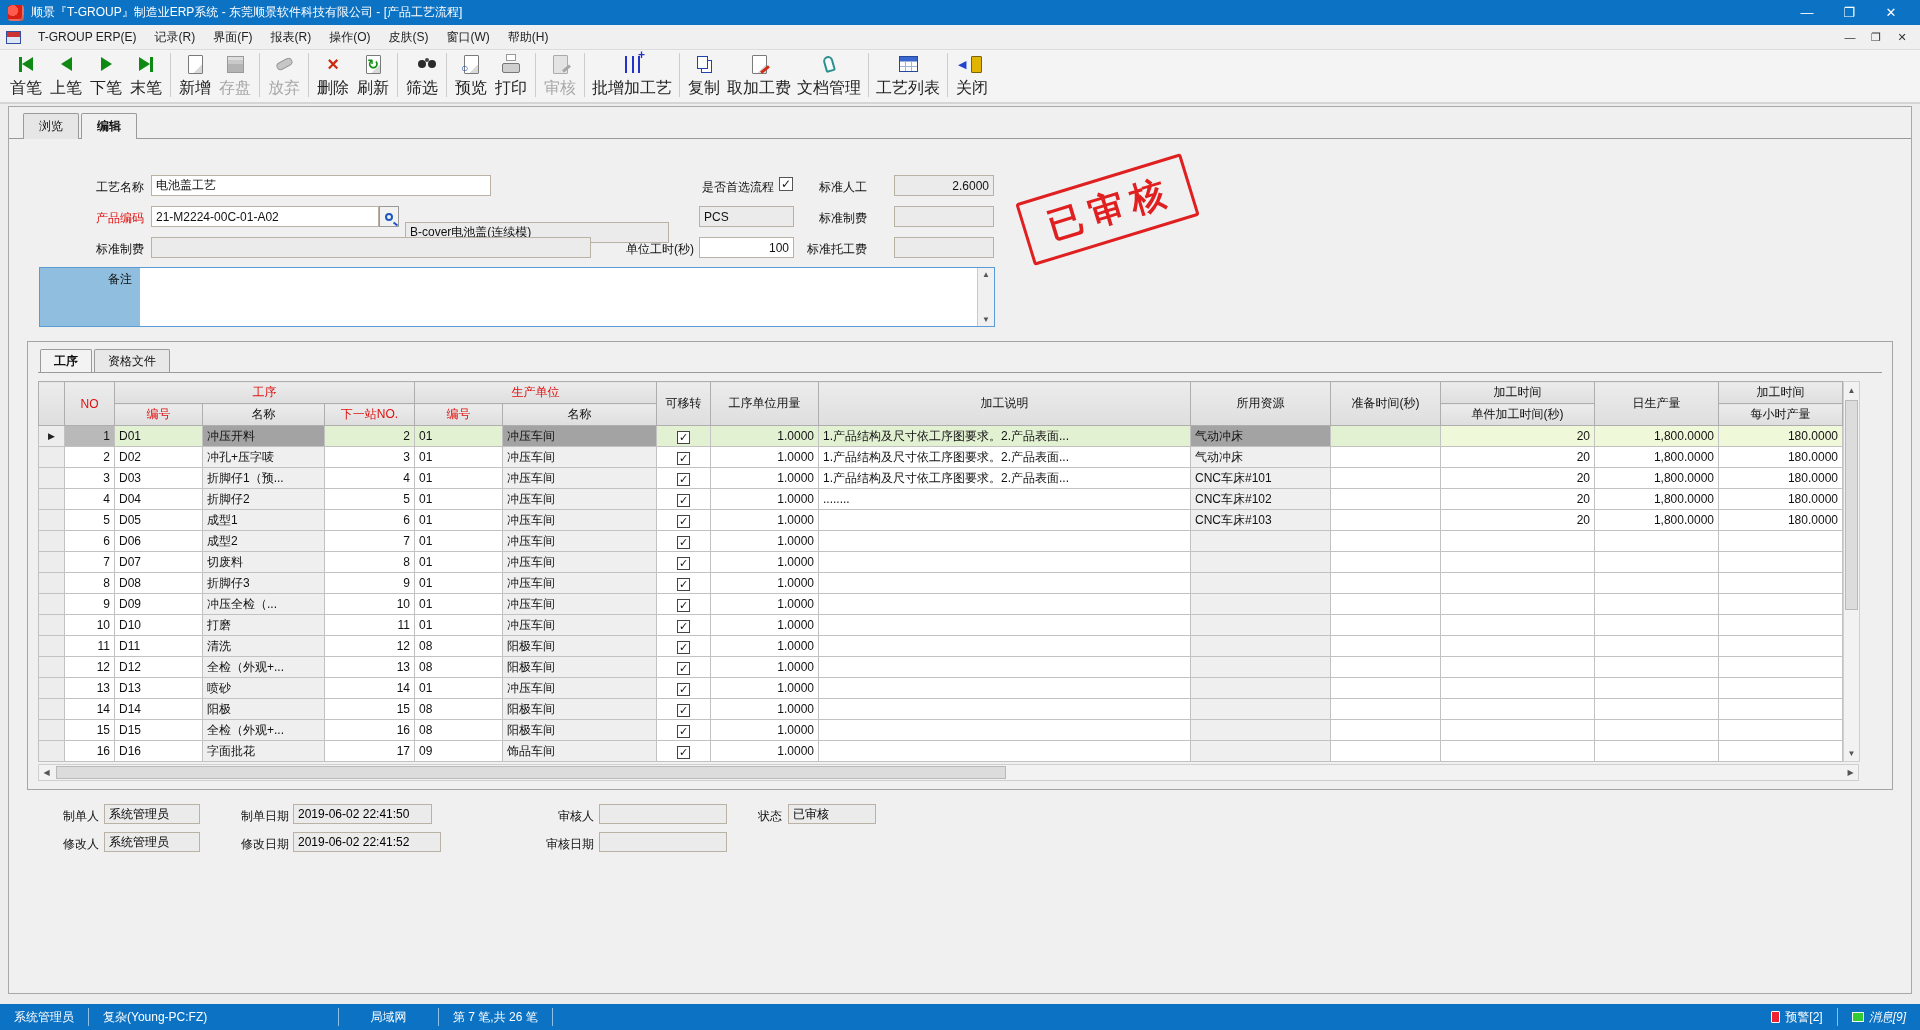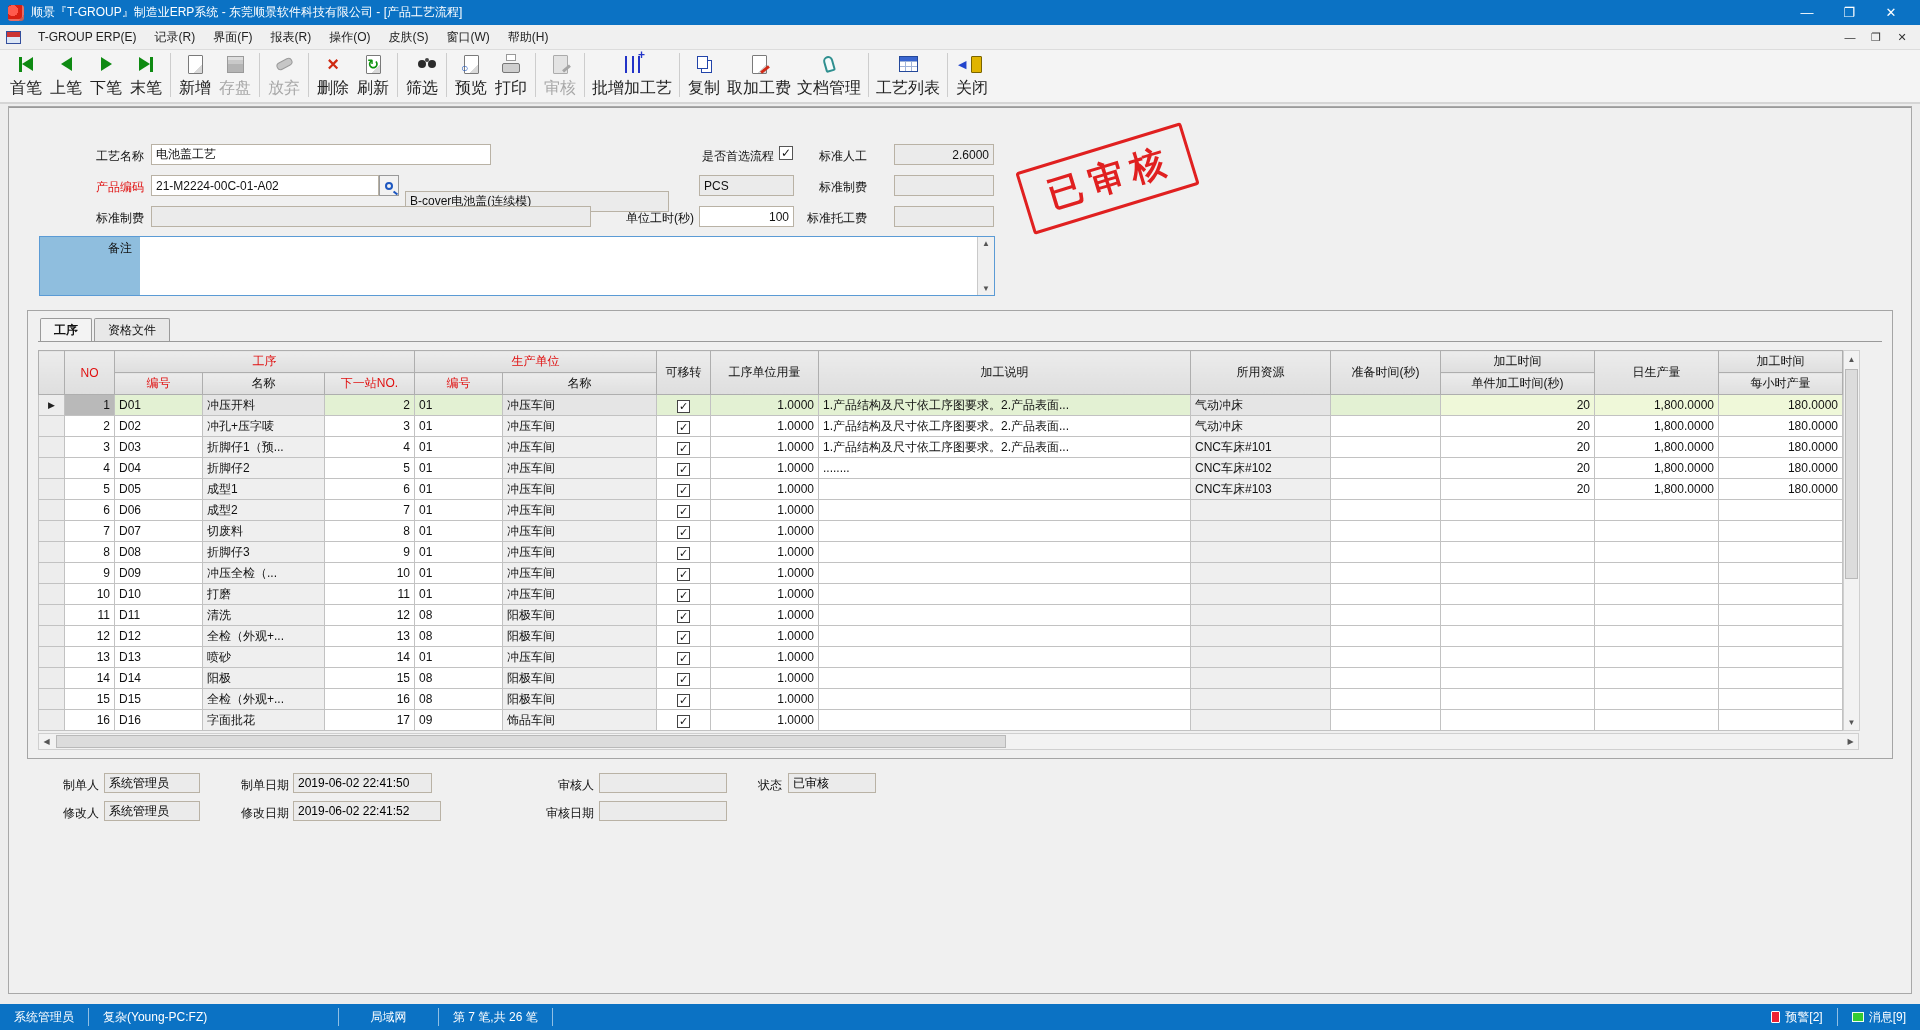--- a/index.html
+++ b/index.html
@@ -81,41 +81,41 @@
   .grid-scroller { display:flex; }
   table.grid { border-collapse:collapse; table-layout:fixed; width:1804px; background:#fff; }
   table.grid th, table.grid td { border:1px solid #c2c2c2; overflow:hidden; white-space:nowrap; padding:1px 4px; height:21px; font-weight:normal; }
   table.grid thead th { background:linear-gradient(#ececec,#dedede); border-color:#aeaeae; text-align:center; height:22px; }
   thead .hred { color:#e01010; }
   td.al-r { text-align:right; } td.al-l { text-align:left; } td.al-c { text-align:center; padding:0; }
   td.b { font-weight:bold; }
   td.shade { background:#efefef; }
   td.c-sel { background:#ededed; text-align:center; font-size:9px; color:#222; padding:0; }
   tr.selected td { background:#e3f1d3; }
-  tr.selected td.shade { background:#e5e5e5; }
+  tr.selected td.shade { background:#a3a3a3; }
   tr.selected td.c-no { background:#b9b9b9; }
   tr.selected td.tail { background:#eff8d9; }
   tr.selected td.c-sel { background:#ededed; }
   .gchk { width:13px; height:13px; border:1px solid #444; background:#fff; display:inline-flex; align-items:center; justify-content:center; font-size:11px; line-height:1; margin-top:2px; }
   
   .vscroll { width:17px; height:381px; background:#f2f2f2; border:1px solid #cfcfcf; display:flex; flex-direction:column; align-items:center; }
   .vthumb { width:13px; height:210px; background:#dcdcdc; border:1px solid #b9b9b9; margin-top:2px; }
   .sb-btn { width:15px; height:16px; font-size:8px; color:#555; display:flex; align-items:center; justify-content:center; flex:0 0 auto; }
   .vscroll .sb-btn.down { margin-top:auto; }
   .hscroll { margin-top:2px; height:17px; width:1821px; background:#f2f2f2; border:1px solid #cfcfcf; display:flex; align-items:center; }
   .hthumb { height:13px; width:950px; background:#dcdcdc; border:1px solid #b9b9b9; margin-left:2px; }
   .hscroll .sb-btn.right { margin-left:auto; }
   
   .footer-fields { position:relative; flex:1 1 auto; min-height:70px; margin-top:8px; }
   .ff-label { position:absolute; text-align:right; }
   .ff-input { position:absolute; height:20px; border:1px solid #b9b2a5; background:#ebebeb; padding:2px 4px; font-size:12px; font-family:inherit; }
   
   .statusbar { flex:0 0 auto; height:26px; background:#0b72c4; color:#fff; display:flex; align-items:center; font-size:12px; }
   .sb-seg { padding:0 14px; height:18px; display:flex; align-items:center; border-right:1px solid rgba(255,255,255,.55); }
-  .sb-seg.noborder { border-right:none; }
+  .sb-seg.noborder { border-right:none;font-style:italic; }
   .sb-spacer { flex:1 1 auto; }
   .sb-right { display:flex; align-items:center; gap:0; }
   .alert-ic { width:9px; height:12px; background:#e23; border:1px solid #fff; border-radius:1px; margin-right:5px; }
   .msg-ic { width:12px; height:10px; background:#3c3; border:1px solid #efe; margin-right:5px; }
 </style>
 </head>
 <body>
 
 <div class="titlebar">
   <span class="app-logo"></span>
@@ -277,20 +277,24 @@
       <span class="ic">
         <span class="ic-door"></span>
         <span class="ov" style="color:#2244cc;font-size:11px;left:0;top:7px;">◀</span>
       </span>
       <span class="lbl">关闭</span>
     </div>
   </div>
 
 <div class="mdi">
 
+  <div class="doc-tabs">
+    <span class="doc-tab">浏览</span>
+    <span class="doc-tab active">编辑</span>
+  </div>
 
   <div class="doc-panel">
 
     <div class="form-area">
 
       <span class="f-label" style="left:30px;top:40px;width:105px;">工艺名称</span>
       <input class="f-input" style="left: 142px; top: 36px; width: 340px;" value="电池盖工艺">
       <span class="f-label" style="left:650px;top:40px;width:115px;">是否首选流程</span>
       <span class="chk" style="left:770px;top:38px;">✓</span>
       <span class="f-label" style="left:790px;top:40px;width:68px;">标准人工</span>

